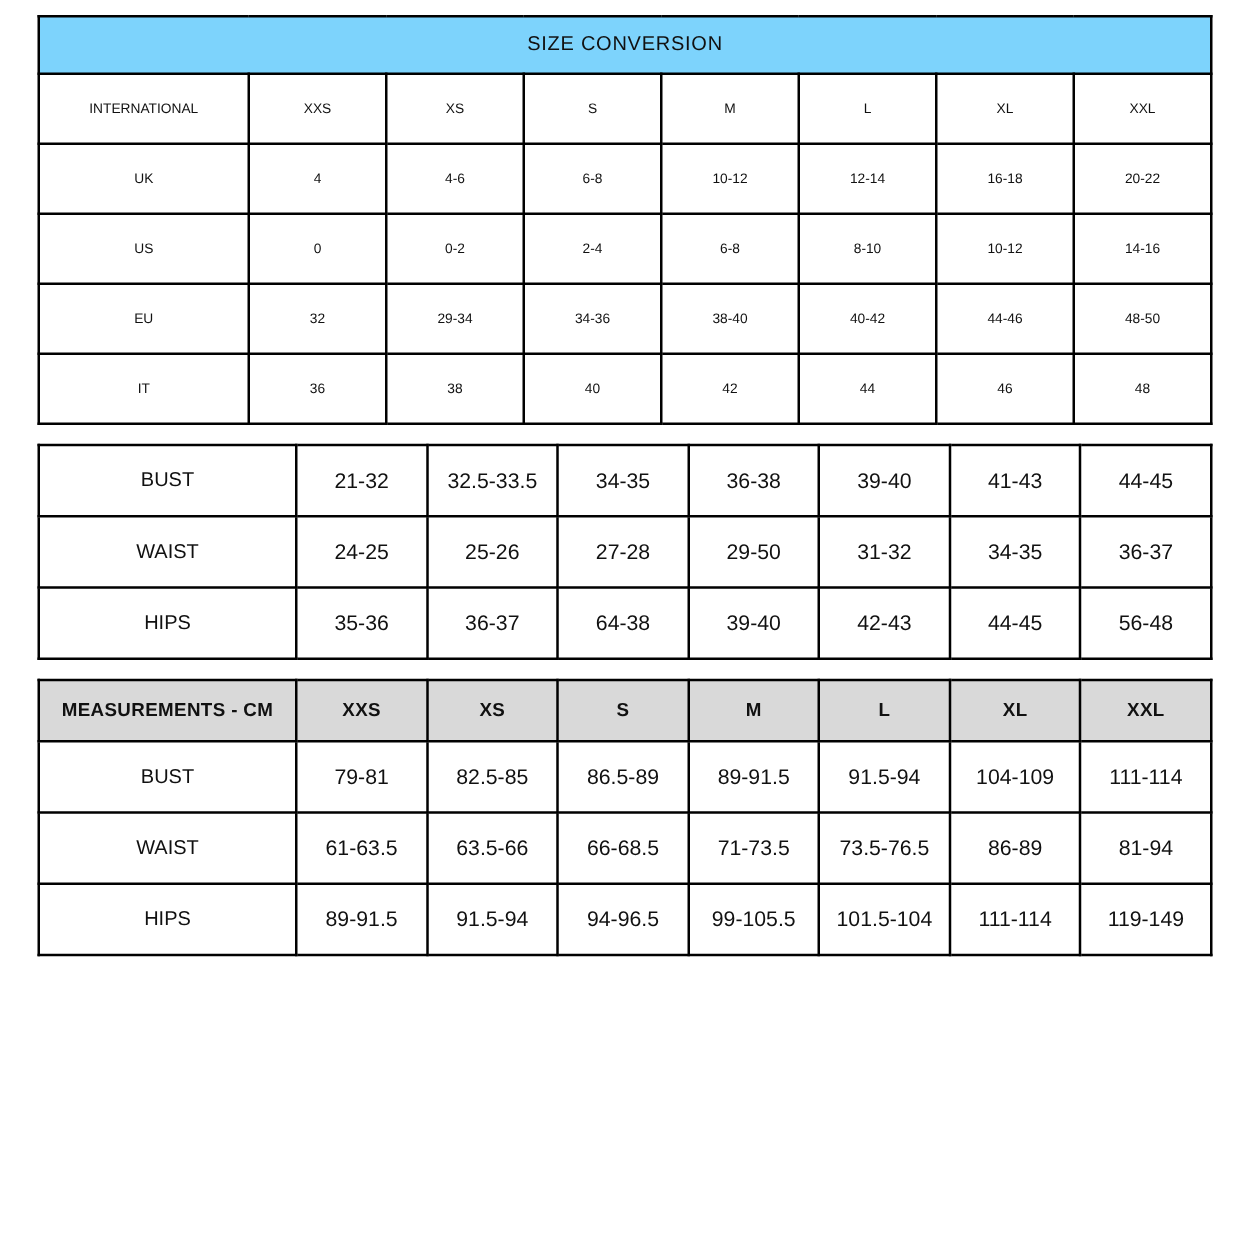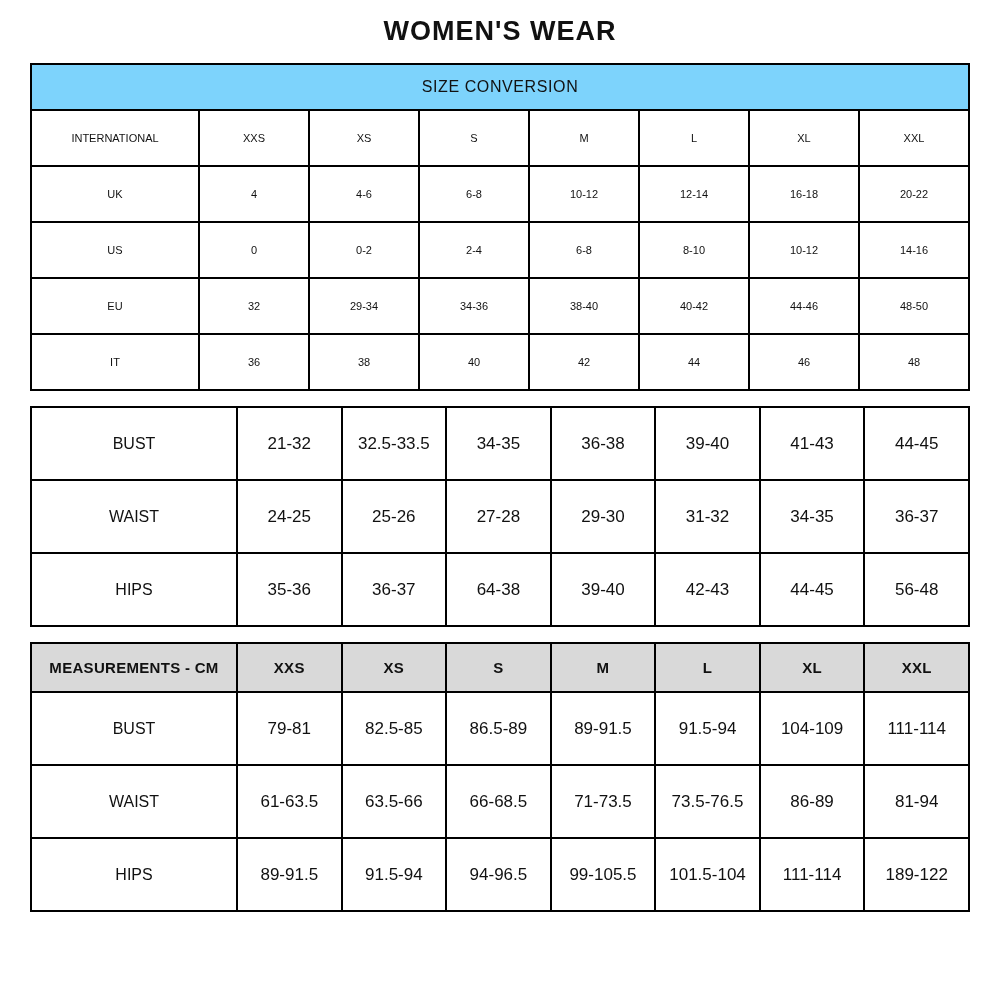--- a/index.html
+++ b/index.html
@@ -38,37 +38,36 @@
     font-weight: bold;
     font-size: 16px;
     letter-spacing: 0.6px;
   }
   
   .t-conv tr { height: 56px; }
   .t-conv .banner-row { height: 46px; }
   .t-conv .hcell, .t-conv .row-label, .t-conv .val { font-size: 11px; }
   
   .t-meas .header-row { height: 49px; }
-  .t-meas tr { height: 73px; }
+  .t-meas tr { height: 57px; }
   .t-meas .row-label { font-size: 16px; }
   .t-meas .val { font-size: 17px; }
   .hcell.gray {
     background: #d9d9d9;
     font-weight: bold;
     font-size: 15px;
     letter-spacing: 0.3px;
   }
   col.first-conv { width: 168px; }
   col.first-meas { width: 206px; }
 </style>
 </head>
 <body>
 
 <div class="page">
-  <h1 class="title">WOMEN'S WEAR</h1>
 
   <table class="tbl t-conv">
     <colgroup>
         <col class="first-conv">
         <col span="7">
       </colgroup>
     <tbody>
         <tr class="banner-row">
           <th colspan="8" class="banner-cell">SIZE CONVERSION</th>
         </tr>
@@ -139,21 +138,21 @@
           <td class="val">36-38</td>
           <td class="val">39-40</td>
           <td class="val">41-43</td>
           <td class="val">44-45</td>
         </tr>
         <tr>
           <th class="row-label">WAIST</th>
           <td class="val">24-25</td>
           <td class="val">25-26</td>
           <td class="val">27-28</td>
-          <td class="val">29-30</td>
+          <td class="val">29-50</td>
           <td class="val">31-32</td>
           <td class="val">34-35</td>
           <td class="val">36-37</td>
         </tr>
         <tr>
           <th class="row-label">HIPS</th>
           <td class="val">35-36</td>
           <td class="val">36-37</td>
           <td class="val">64-38</td>
           <td class="val">39-40</td>
@@ -201,17 +200,17 @@
           <td class="val">81-94</td>
         </tr>
         <tr>
           <th class="row-label">HIPS</th>
           <td class="val">89-91.5</td>
           <td class="val">91.5-94</td>
           <td class="val">94-96.5</td>
           <td class="val">99-105.5</td>
           <td class="val">101.5-104</td>
           <td class="val">111-114</td>
-          <td class="val">189-122</td>
+          <td class="val">119-149</td>
         </tr>
       </tbody>
   </table>
 </div>
 
 </body></html>

